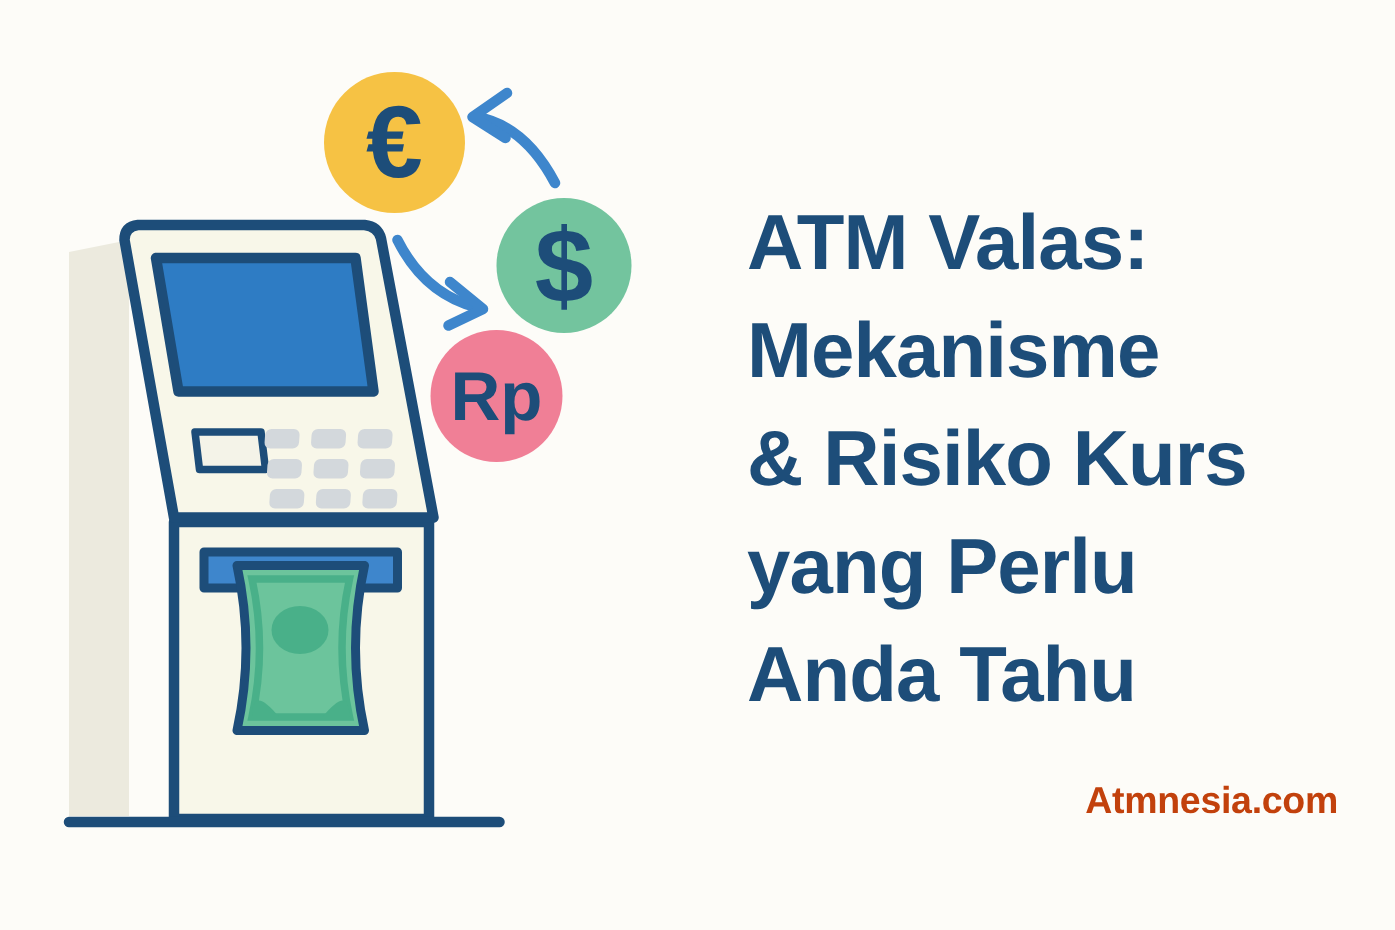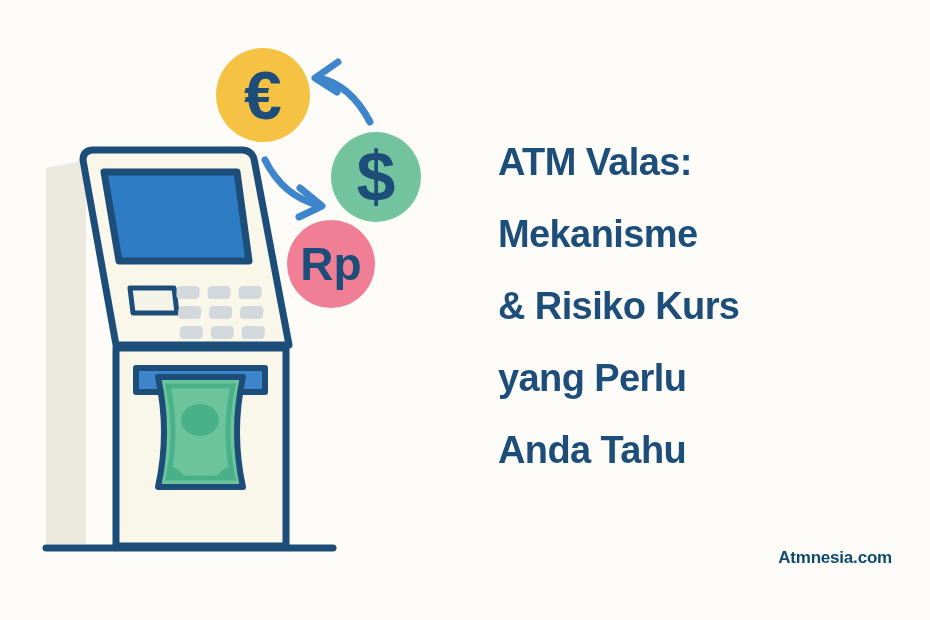--- a/index.html
+++ b/index.html
@@ -47,36 +47,36 @@
 
   #headline {
     position: absolute;
     left: 0;
     top: 126px;
     width: 430px;
     margin: 0;
     color: #1d4d79;
     font-family: "Liberation Sans", sans-serif;
     font-weight: bold;
-    font-size: 38px;
+    font-size: 52px;
     line-height: 72px;
     letter-spacing: -0.6px;
     white-space: pre-line;
   }
 
   #brand {
     position: absolute;
     left: 0;
-    top: 548px;
+    top: 520px;
     width: 394px;
     text-align: right;
-    color: #0c4a6e;
+    color: #c2410c;
     font-family: "Liberation Sans", sans-serif;
     font-weight: bold;
-    font-size: 17px;
+    font-size: 25px;
     letter-spacing: -0.2px;
   }
 </style>
 </head>
 <body>
 
 <div id="poster">
 
   <div id="illustration">
     <svg viewBox="0 0 470 620" xmlns="http://www.w3.org/2000/svg">

